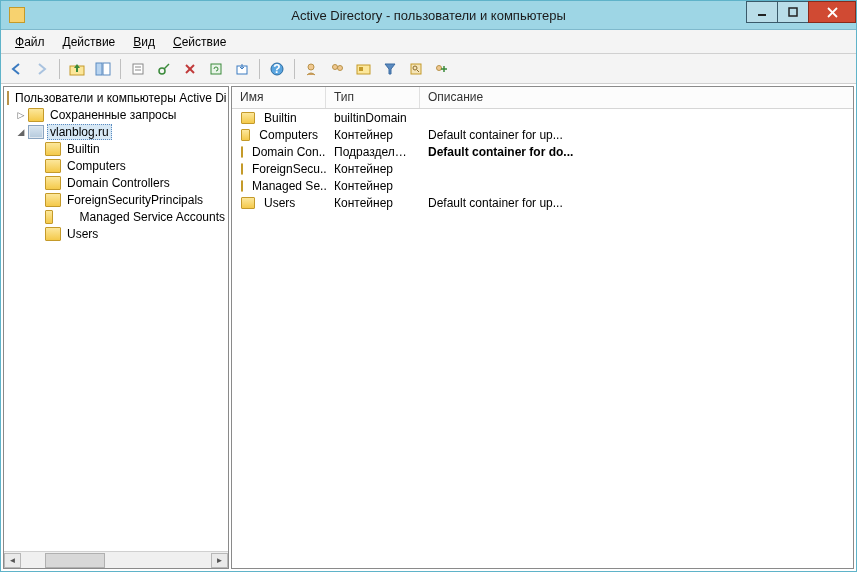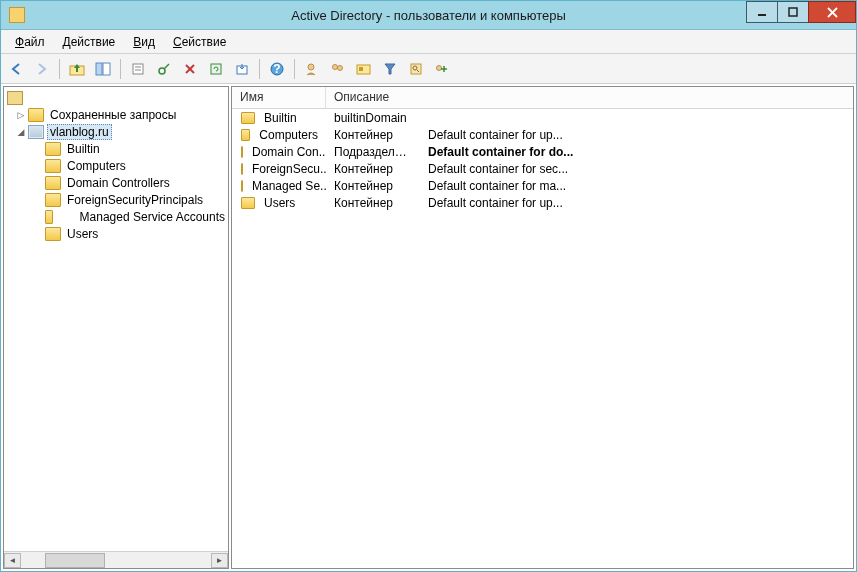--- a/index.html
+++ b/index.html
@@ -211,20 +211,21 @@
       </div>
     </div>
 
   <div class="workarea">
 
     <div class="tree-pane">
       <div class="tree-body">
 
         <div class="tree-row" style="padding-left:2px">
           <span class="tree-icon console-icon"></span>
+          <span class="tree-label">Пользователи и компьютеры Active Di</span>
         </div>
 
         <div class="tree-row" style="padding-left:11px">
           <span class="exp">▷</span>
           <span class="tree-icon folder-icon"></span>
           <span class="tree-label">Сохраненные запросы</span>
         </div>
 
         <div class="tree-row selected" style="padding-left:11px">
           <span class="exp">◢</span>
@@ -264,20 +265,21 @@
         <div class="hscroll-btn">◄</div>
         <div class="hscroll-thumb"></div>
         <div class="hscroll-track"></div>
         <div class="hscroll-btn">►</div>
       </div>
     </div>
 
     <div class="list-pane">
       <div class="list-header">
         <div class="col-header" id="col-name" style="width: 94px;">Имя</div>
+        <div class="col-header" id="col-type" style="width: 94px;">Тип</div>
         <div class="col-header" id="col-desc" style="flex:1;border-right:none">Описание</div>
       </div>
       <div class="list-body" id="list-body">
           <div class="list-row">
             <div class="cell name" style="width: 94px;">
               <span class="tree-icon folder-icon" style="width:14px;height:12px"></span>
               <span>Builtin</span>
             </div>
             <div class="cell" style="width: 94px;">builtinDomain</div>
             <div class="cell" style="flex: 1 1 0%;"></div>
@@ -297,29 +299,27 @@
             </div>
             <div class="cell" style="width: 94px;">Подразделение</div>
             <div class="cell" style="flex: 1 1 0%; font-weight: bold;">Default container for do...</div>
           </div>
           <div class="list-row">
             <div class="cell name" style="width: 94px;">
               <span class="tree-icon folder-icon" style="width:14px;height:12px"></span>
               <span>ForeignSecu...</span>
             </div>
             <div class="cell" style="width: 94px;">Контейнер</div>
-            <div class="cell" style="flex: 1 1 0%;">Default container for sec...</div>
           </div>
           <div class="list-row">
             <div class="cell name" style="width: 94px;">
               <span class="tree-icon folder-icon" style="width:14px;height:12px"></span>
               <span>Managed Se...</span>
             </div>
             <div class="cell" style="width: 94px;">Контейнер</div>
-            <div class="cell" style="flex: 1 1 0%;">Default container for ma...</div>
           </div>
           <div class="list-row">
             <div class="cell name" style="width: 94px;">
               <span class="tree-icon folder-icon" style="width:14px;height:12px"></span>
               <span>Users</span>
             </div>
             <div class="cell" style="width: 94px;">Контейнер</div>
             <div class="cell" style="flex: 1 1 0%;">Default container for up...</div>
           </div>
         </div>

